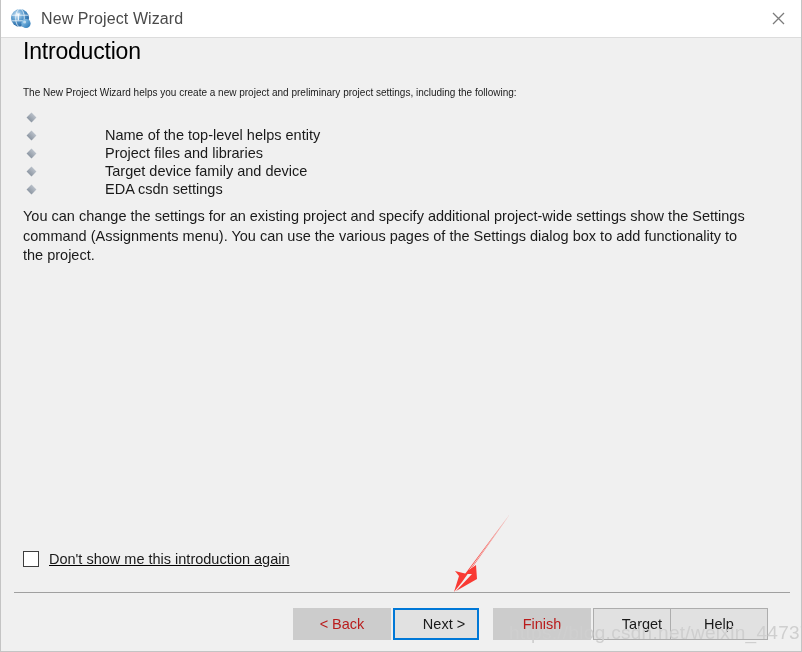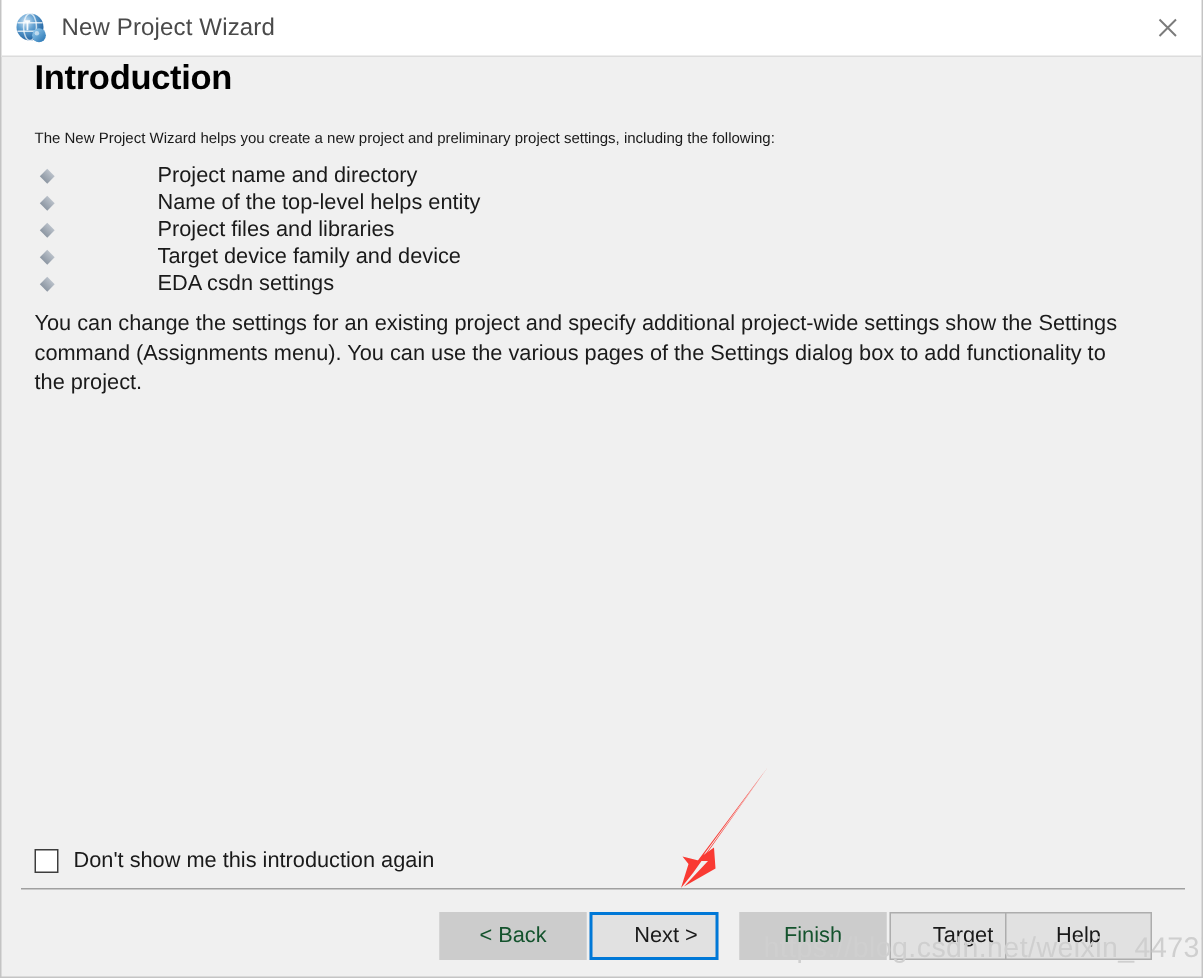--- a/index.html
+++ b/index.html
@@ -68,21 +68,21 @@
   
   .content {
     position: relative;
     padding: 0 22px;
     height: 552px;
     box-sizing: border-box;
   }
   .page-heading {
     margin: 0;
     font-size: 23px;
-    font-weight: bold;
+    font-weight: normal;
     color: #000000;
     letter-spacing: -0.2px;
   }
   .intro-para {
     margin: 0;
     padding-top: 19px;
     font-size: 10px;
     color: #1a1a1a;
     line-height: 18px;
   }
@@ -114,23 +114,24 @@
     font-size: 14.5px;
     color: #1a1a1a;
     line-height: 19.5px;
     max-width: 730px;
   }
 
   
   .checkbox-row {
     position: absolute;
     left: 22px;
-    top: 566px;
+    top: 551px;
     display: flex;
     align-items: center;
+    text-decoration: underline;
   }
   .checkbox-box {
     width: 16px;
     height: 16px;
     border: 1px solid #3d3d3d;
     background: #ffffff;
     box-sizing: border-box;
     flex: 0 0 auto;
   }
   .checkbox-label {
@@ -170,21 +171,21 @@
     justify-content: center;
     background: #e1e1e1;
     border: 1px solid #adadad;
     color: #1a1a1a;
     cursor: default;
     white-space: nowrap;
   }
   .btn.disabled {
     background: #cccccc;
     border: 1px solid #cccccc;
-    color: #14532d;
+    color: #b91c1c;
   }
   .btn.focused {
     background: #e1e1e1;
     border: 2px solid #0078d7;
     color: #1a1a1a;
   }
   #btn-back   { left: 292px; width: 98px; }
   #btn-next   { left: 392px; width: 86px; padding-left: 16px; }
   #btn-finish { left: 492px; width: 98px; }
   #btn-cancel { left: 592px; width: 98px; }
@@ -248,21 +249,20 @@
 
   <div class="content">
 
     <h1 class="page-heading">Introduction</h1>
 
     <p class="intro-para">The New Project Wizard helps you create a new project and preliminary project settings, including the following:</p>
 
     <ul class="bullet-list">
       <li>
         <span class="bullet-mark"></span>
-        <span>Project name and directory</span>
       </li>
       <li>
         <span class="bullet-mark"></span>
         <span>Name of the top-level helps entity</span>
       </li>
       <li>
         <span class="bullet-mark"></span>
         <span>Project files and libraries</span>
       </li>
       <li>

